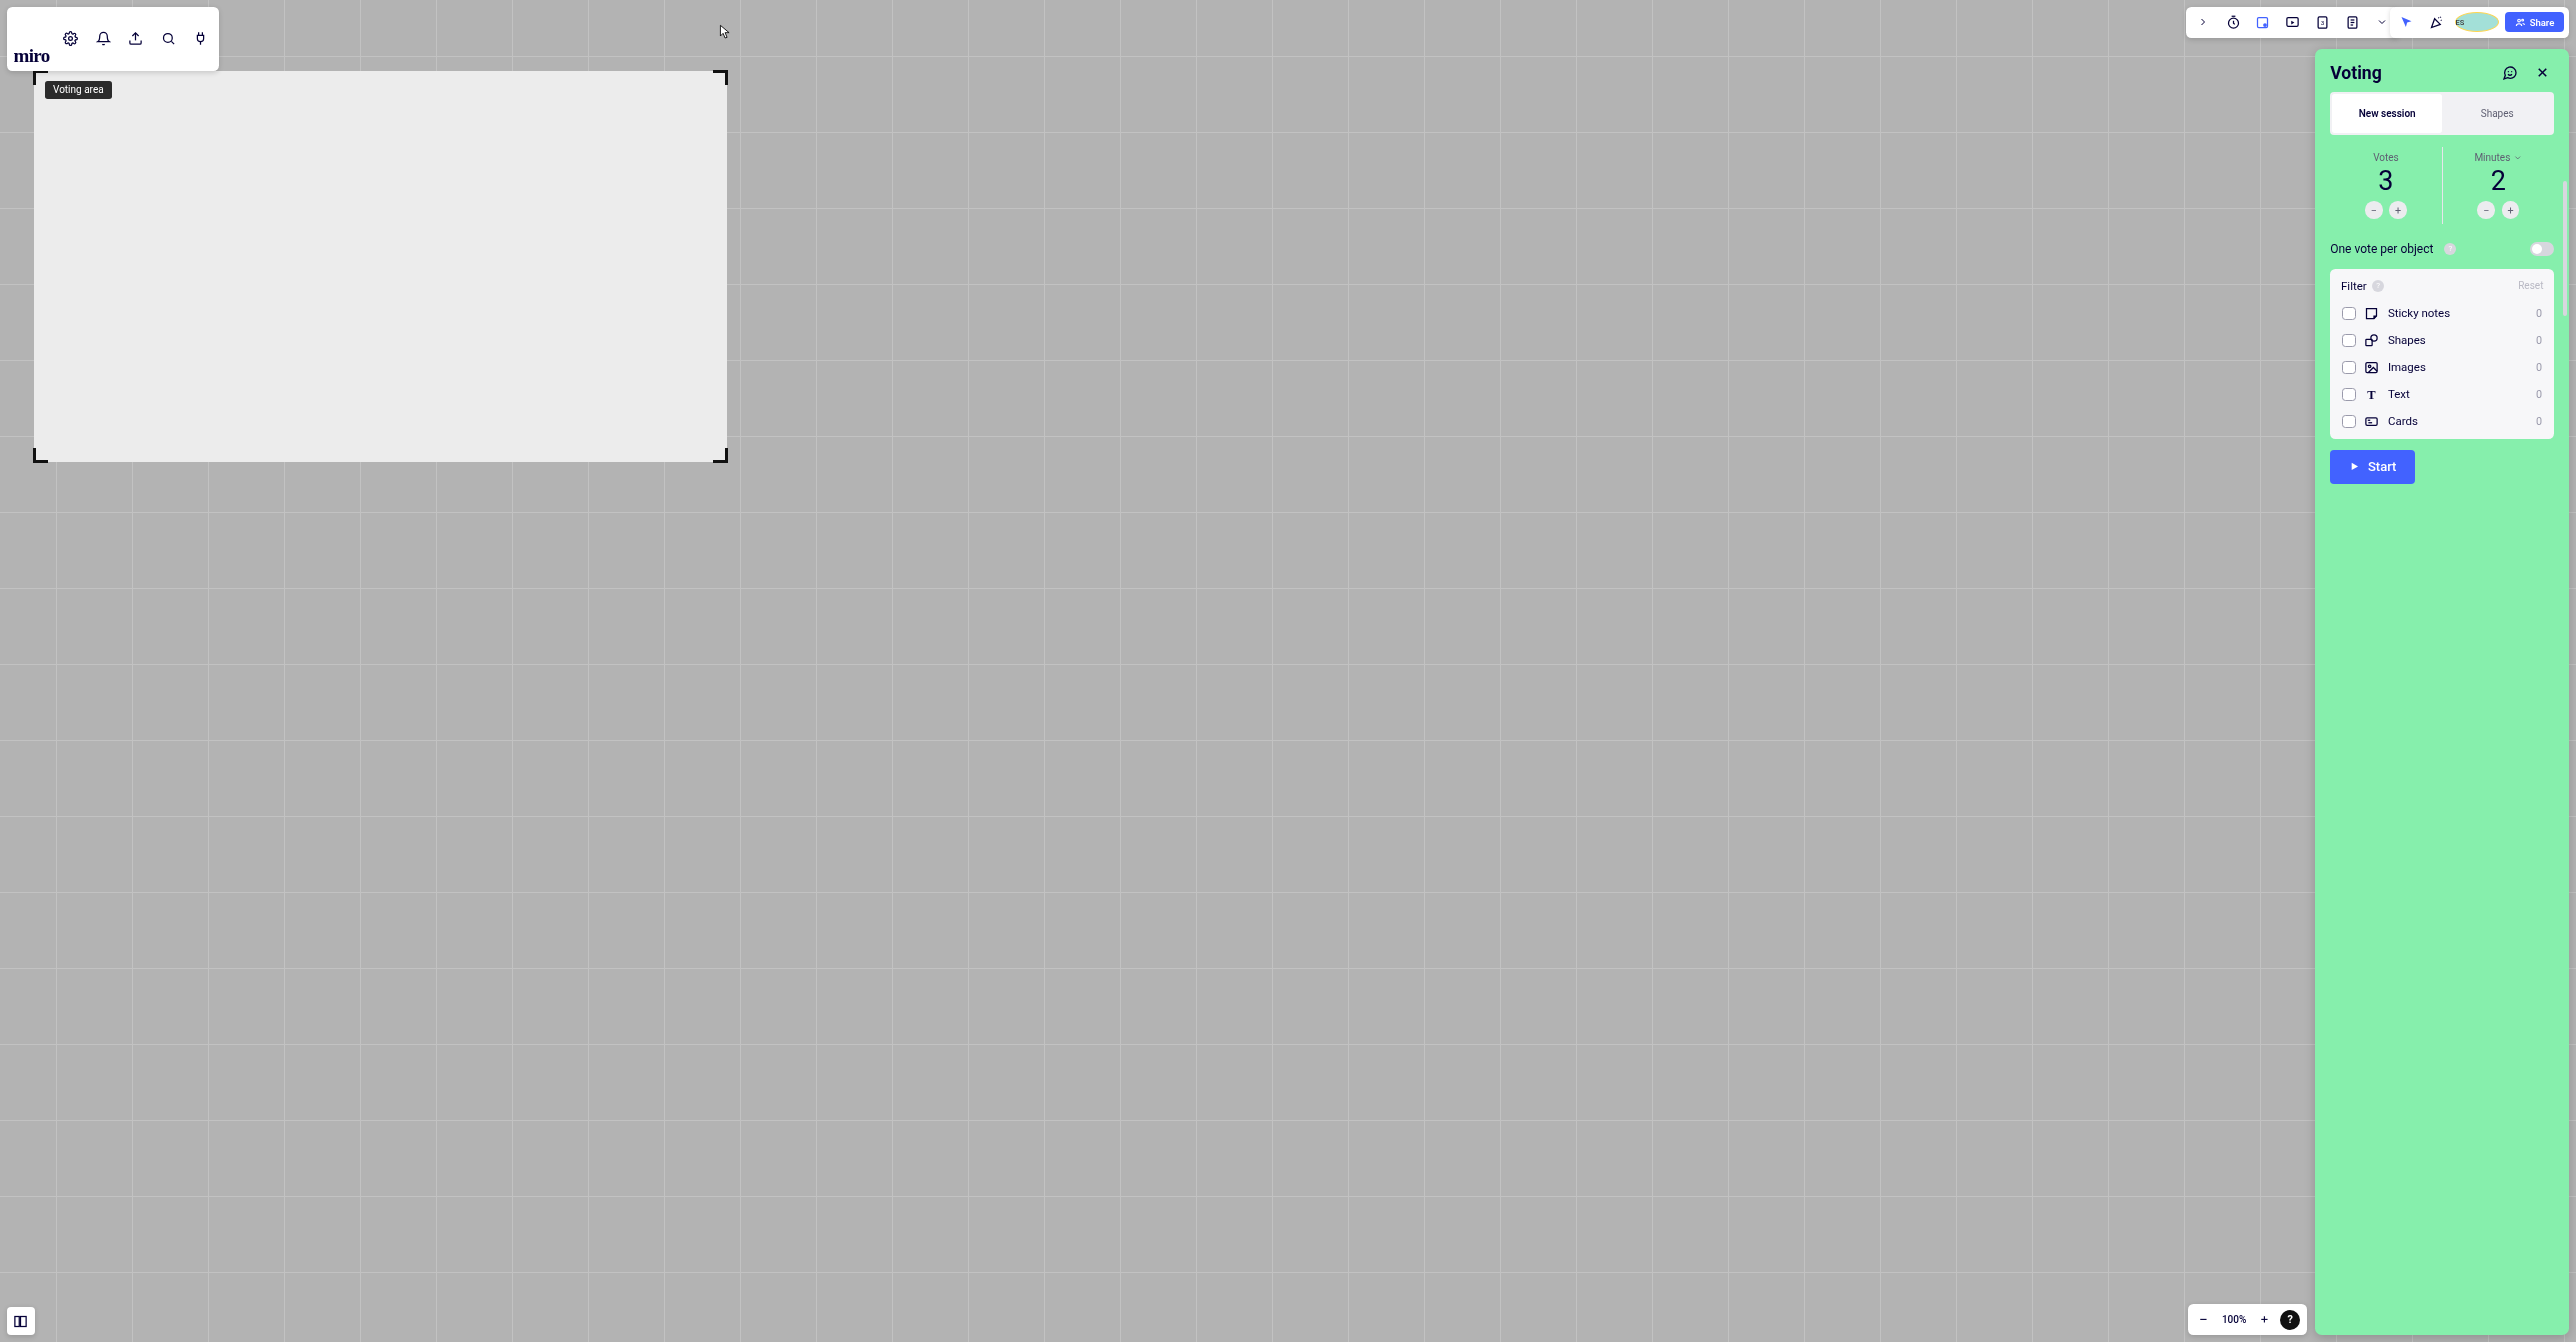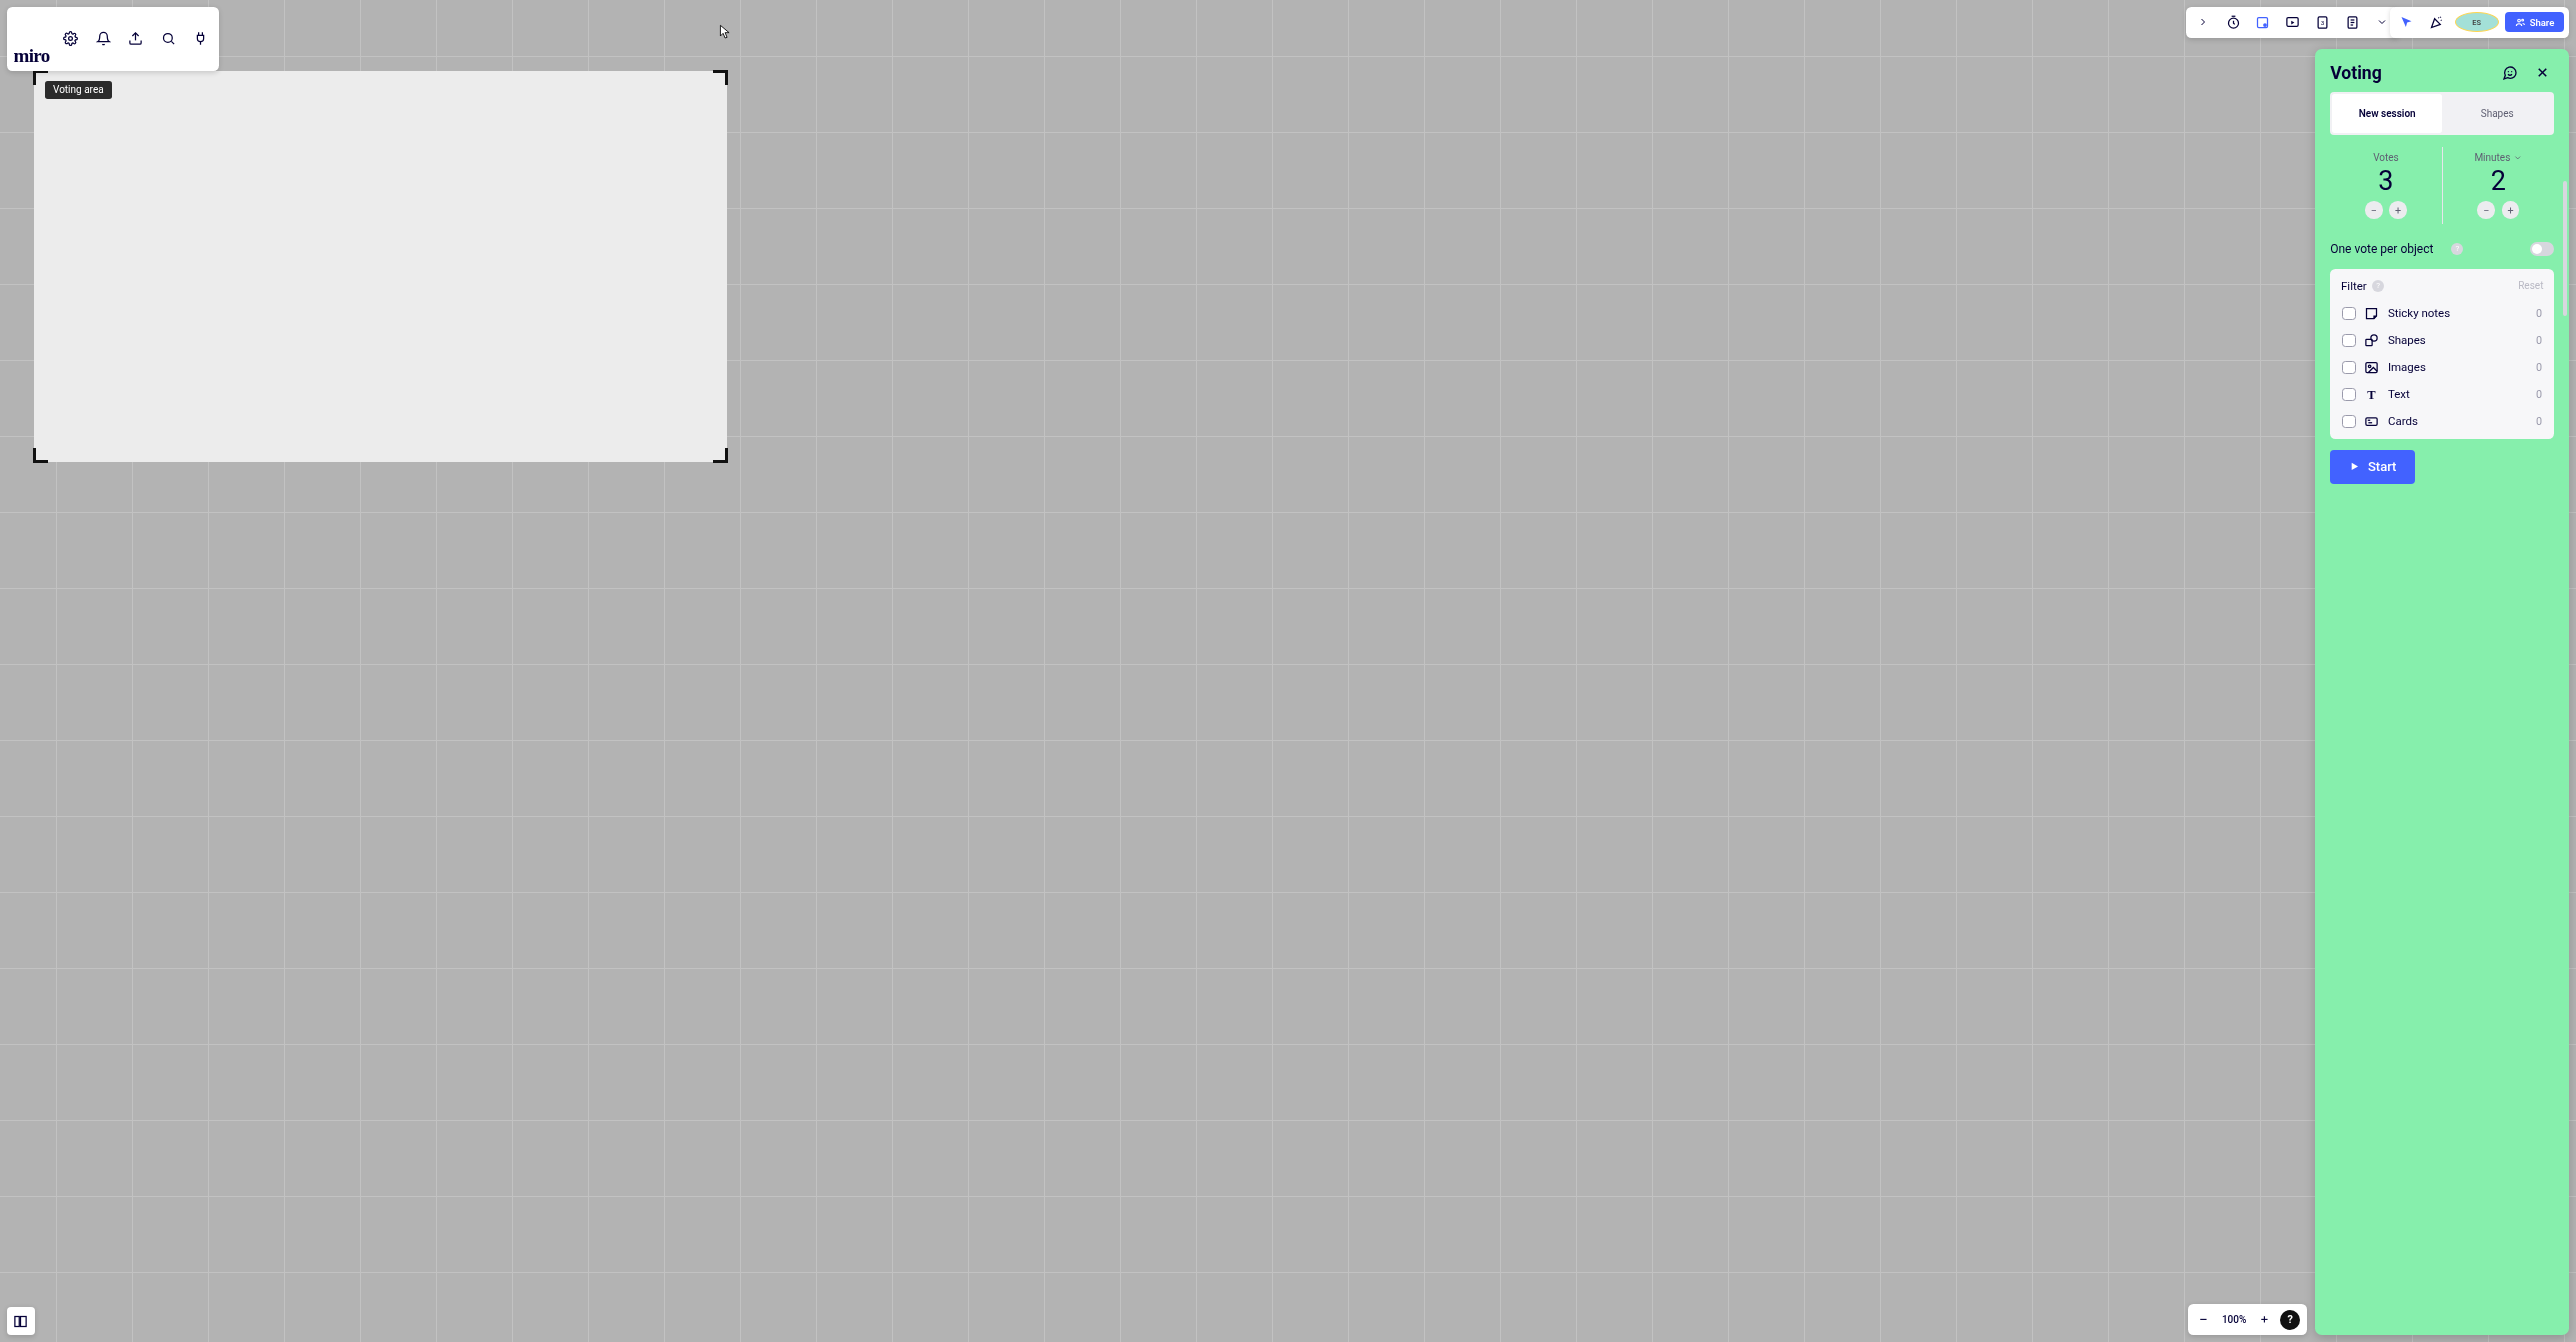--- a/index.html
+++ b/index.html
@@ -51,21 +51,21 @@
   gap: 6.8px;
   box-shadow: 0 1.4px 5.4px rgba(0,0,0,.15);
 }
 .toolbar-tr-a { right: 177px; }
 .toolbar-tr-b { right: 6.8px; }
 .avatar {
   width: 44px; height: 20px;
   border-radius: 50%;
   background: #a3e0d8;
   border: 1.4px solid #ffd54f;
-  display: flex; align-items: center; justify-content: center;
+  display: flex; align-items: center; 
   font-size: 7.4px; font-weight: 600; color: #444;
 }
 .share-btn {
   background: #4262ff;
   color: #fff;
   border-radius: 4px;
   padding: 4.7px 9.5px;
   display: flex; align-items: center; gap: 4px;
   font-weight: 600; font-size: 9.5px;
   cursor: pointer;
@@ -159,21 +159,21 @@
   background: #ececef;
   display: flex; align-items: center; justify-content: center;
   cursor: pointer; color: #5f5f72;
   font-size: 10.8px;
 }
 
 .one-vote-row {
   display: flex; align-items: center; justify-content: space-between;
   padding: 10.8px 15px;
 }
-.one-vote-label { font-size: 12px; color: #050038; display: flex; align-items: center; gap: 18px; }
+.one-vote-label { font-size: 12px; color: #050038; display: flex; align-items: center; gap: 11px; }
 .help-dot {
   width: 12px; height: 12px; border-radius: 50%;
   background: #d7d7de; color: #fff;
   font-size: 8px; display: inline-flex; align-items: center; justify-content: center;
 }
 .toggle {
   width: 24px; height: 13.5px; border-radius: 675px;
   background: #d7d7de; position: relative; cursor: pointer;
 }
 .toggle::after {

